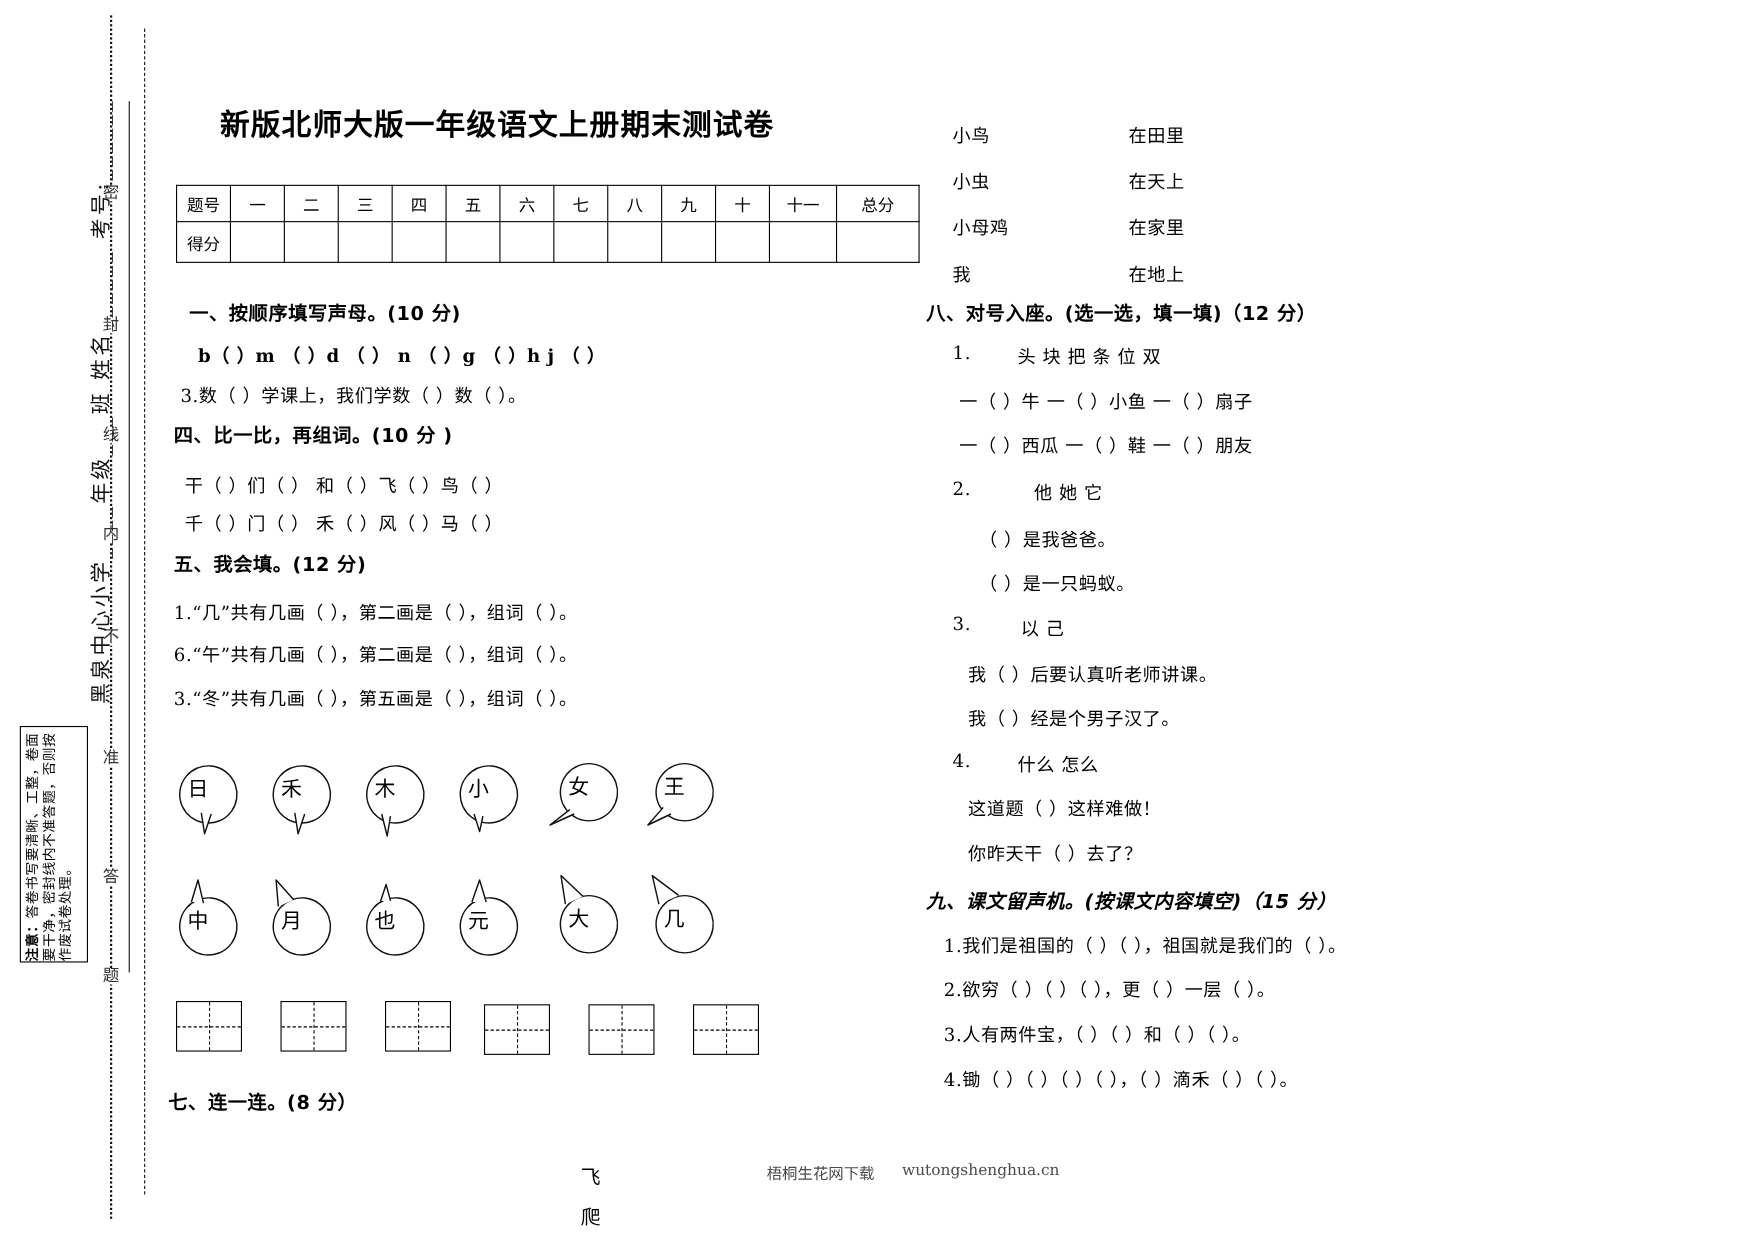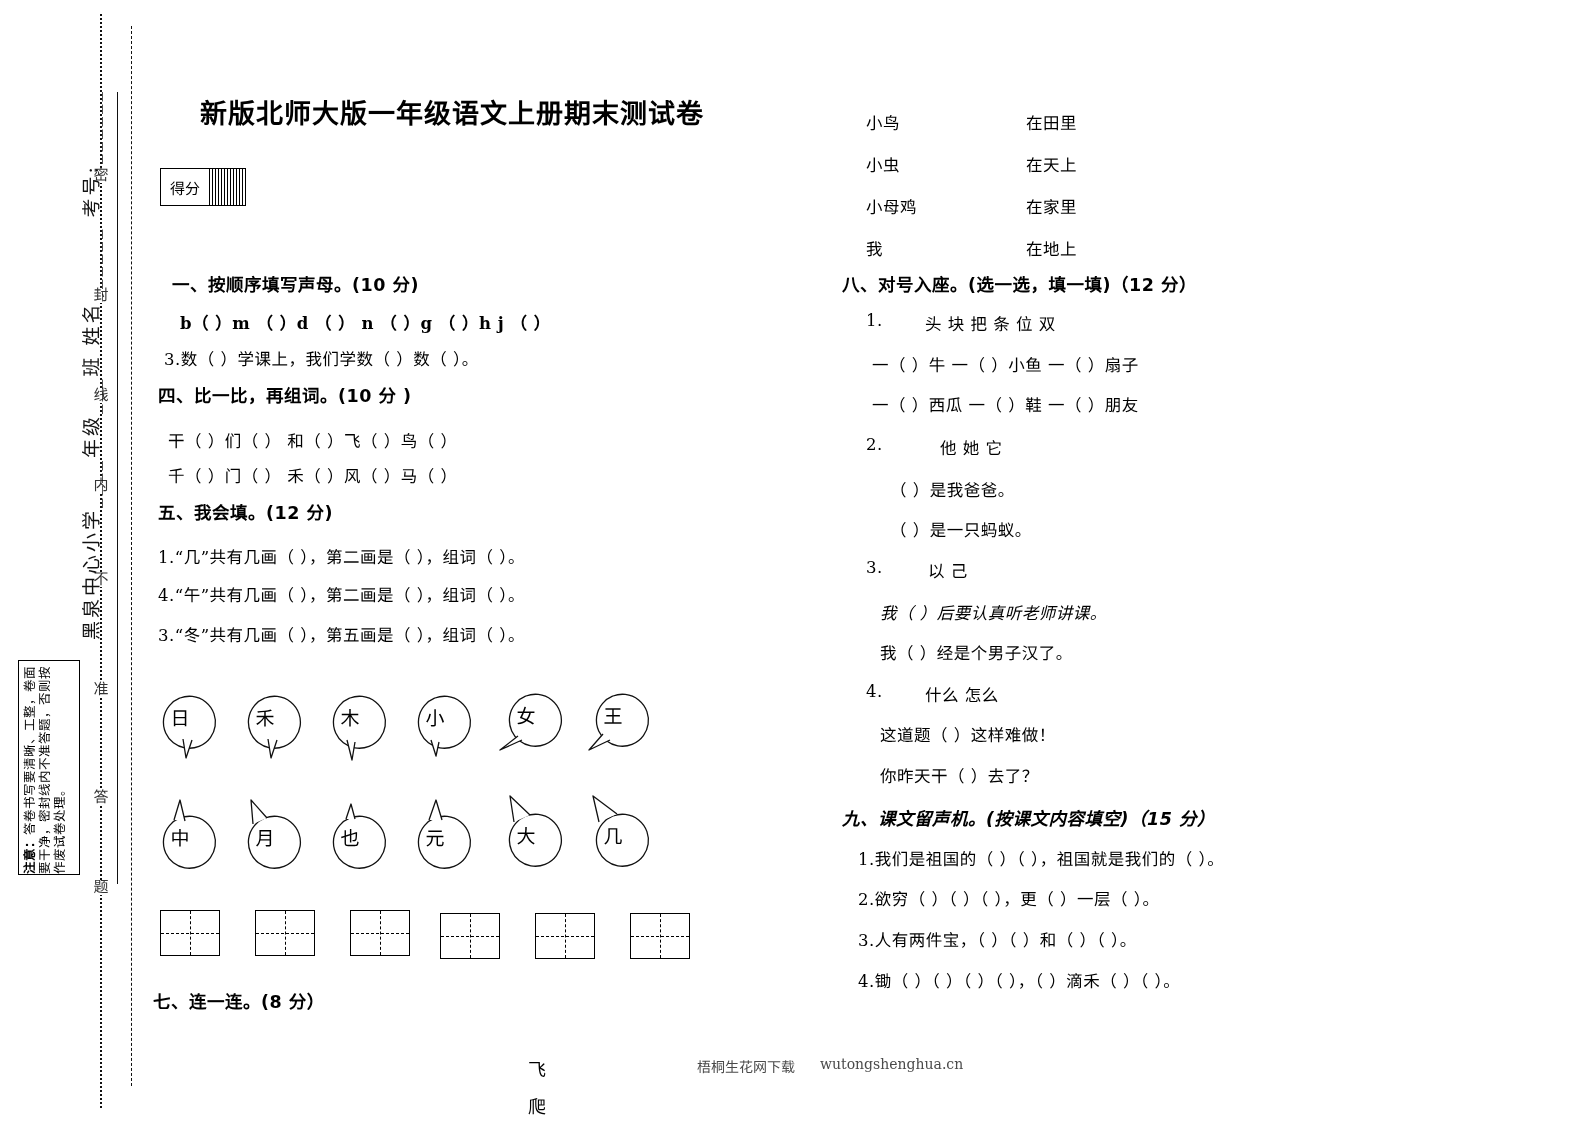--- a/index.html
+++ b/index.html
@@ -222,20 +222,35 @@
   <div class="notice-box">
     <div class="notice-inner">
       <b>注意：</b><span>答卷书写要清晰、工整，卷面要干净，密封线内不准答题，否则按作废试卷处理。</span>
     </div>
   </div>
 
   <div class="title">新版北师大版一年级语文上册期末测试卷</div>
 
   <table class="score">
     <tbody>
+        <tr>
+      <td class="lbl">题号</td>
+      <td class="num">一</td>
+      <td class="num">二</td>
+      <td class="num">三</td>
+      <td class="num">四</td>
+      <td class="num">五</td>
+      <td class="num">六</td>
+      <td class="num">七</td>
+      <td class="num">八</td>
+      <td class="num">九</td>
+      <td class="num">十</td>
+      <td class="wide">十一</td>
+      <td class="tot">总分</td>
+    </tr>
     <tr class="r2">
       <td class="lbl">得分</td>
       <td></td>
       <td></td>
       <td></td>
       <td></td>
       <td></td>
       <td></td>
       <td></td>
       <td></td>
@@ -250,21 +265,21 @@
   <div class="sec-head" style="left:172px; top:271px;">一、按顺序填写声母。(10 分)</div>
   <div class="line" style="left:180px; top:310px;font-weight:bold;">b（    ）m  （    ）d  （    ）  n （   ）g （   ）h  j  （    ）</div>
   <div class="line" style="left:164px; top:346px;">3.数（  ）学课上，我们学数（  ）数（  ）。</div>
 
   <div class="sec-head" style="left:158px; top:382px;">四、比一比，再组词。(10 分 )</div>
   <div class="line" style="left:168px; top:428px;">干（     ）们（      ） 和（       ）飞（       ）鸟（           ）</div>
   <div class="line" style="left:168px; top:463px;">千（     ）门（      ） 禾（       ）风（       ）马（           ）</div>
 
   <div class="sec-head" style="left:158px; top:499px;">五、我会填。(12 分)</div>
   <div class="line" style="left:158px; top:544px;">1.“几”共有几画（     ），第二画是（     ），组词（        ）。</div>
-  <div class="line" style="left:158px; top:582px;">4.“午”共有几画（     ），第二画是（     ），组词（        ）。</div>
+  <div class="line" style="left:158px; top:582px;">6.“午”共有几画（     ），第二画是（     ），组词（        ）。</div>
   <div class="line" style="left:158px; top:622px;">3.“冬”共有几画（     ），第五画是（     ），组词（        ）。</div>
 
 
   <div class="bubble down" style="left:152px; top:690px;">
     <svg width="80" height="80" viewBox="0 0 80 80">
       <path d="M28 8 A26 26 0 1 1 27.5 8.2 Z" fill="#fff" stroke="#111" stroke-width="1.3"></path>
       <path d="M40 50 L34 68 L31 49" fill="#fff" stroke="#111" stroke-width="1.3" stroke-linejoin="round"></path>
     </svg>
     <div class="ch">日</div>
   </div>
@@ -376,21 +391,21 @@
   <div class="line" style="left:872px; top:352px;">一（      ）牛         一（      ）小鱼       一（      ）扇子</div>
   <div class="line" style="left:872px; top:392px;text-align:center;">一（      ）西瓜      一（      ）鞋         一（      ）朋友</div>
 
   <div class="line" style="left:866px; top:435px;">2.</div>
   <div class="line" style="left:940px; top:435px;">他          她           它</div>
   <div class="line" style="left:890px; top:477px;">（        ）是我爸爸。</div>
   <div class="line" style="left:890px; top:517px;">（        ）是一只蚂蚁。</div>
 
   <div class="line" style="left:866px; top:558px;">3.</div>
   <div class="line" style="left:928px; top:558px;">以            己</div>
-  <div class="line" style="left:880px; top:600px;font-style:italic;">我（         ）后要认真听老师讲课。</div>
+  <div class="line" style="left:880px; top:600px;">我（         ）后要认真听老师讲课。</div>
   <div class="line" style="left:880px; top:640px;">我（         ）经是个男子汉了。</div>
 
   <div class="line" style="left:866px; top:682px;">4.</div>
   <div class="line" style="left:925px; top:682px;">什么           怎么</div>
   <div class="line" style="left:880px; top:722px;">这道题（             ）这样难做！</div>
   <div class="line" style="left:880px; top:763px;">你昨天干（             ）去了？</div>
 
   <div class="sec-head" style="left:842px; top:805px;font-style:italic;">九、课文留声机。(按课文内容填空)（15 分）</div>
   <div class="line" style="left:858px; top:846px;">1.我们是祖国的（        ）（         ），祖国就是我们的（        ）。</div>
   <div class="line" style="left:858px; top:886px;">2.欲穷（      ）（       ）（      ），更（       ）一层（       ）。</div>

